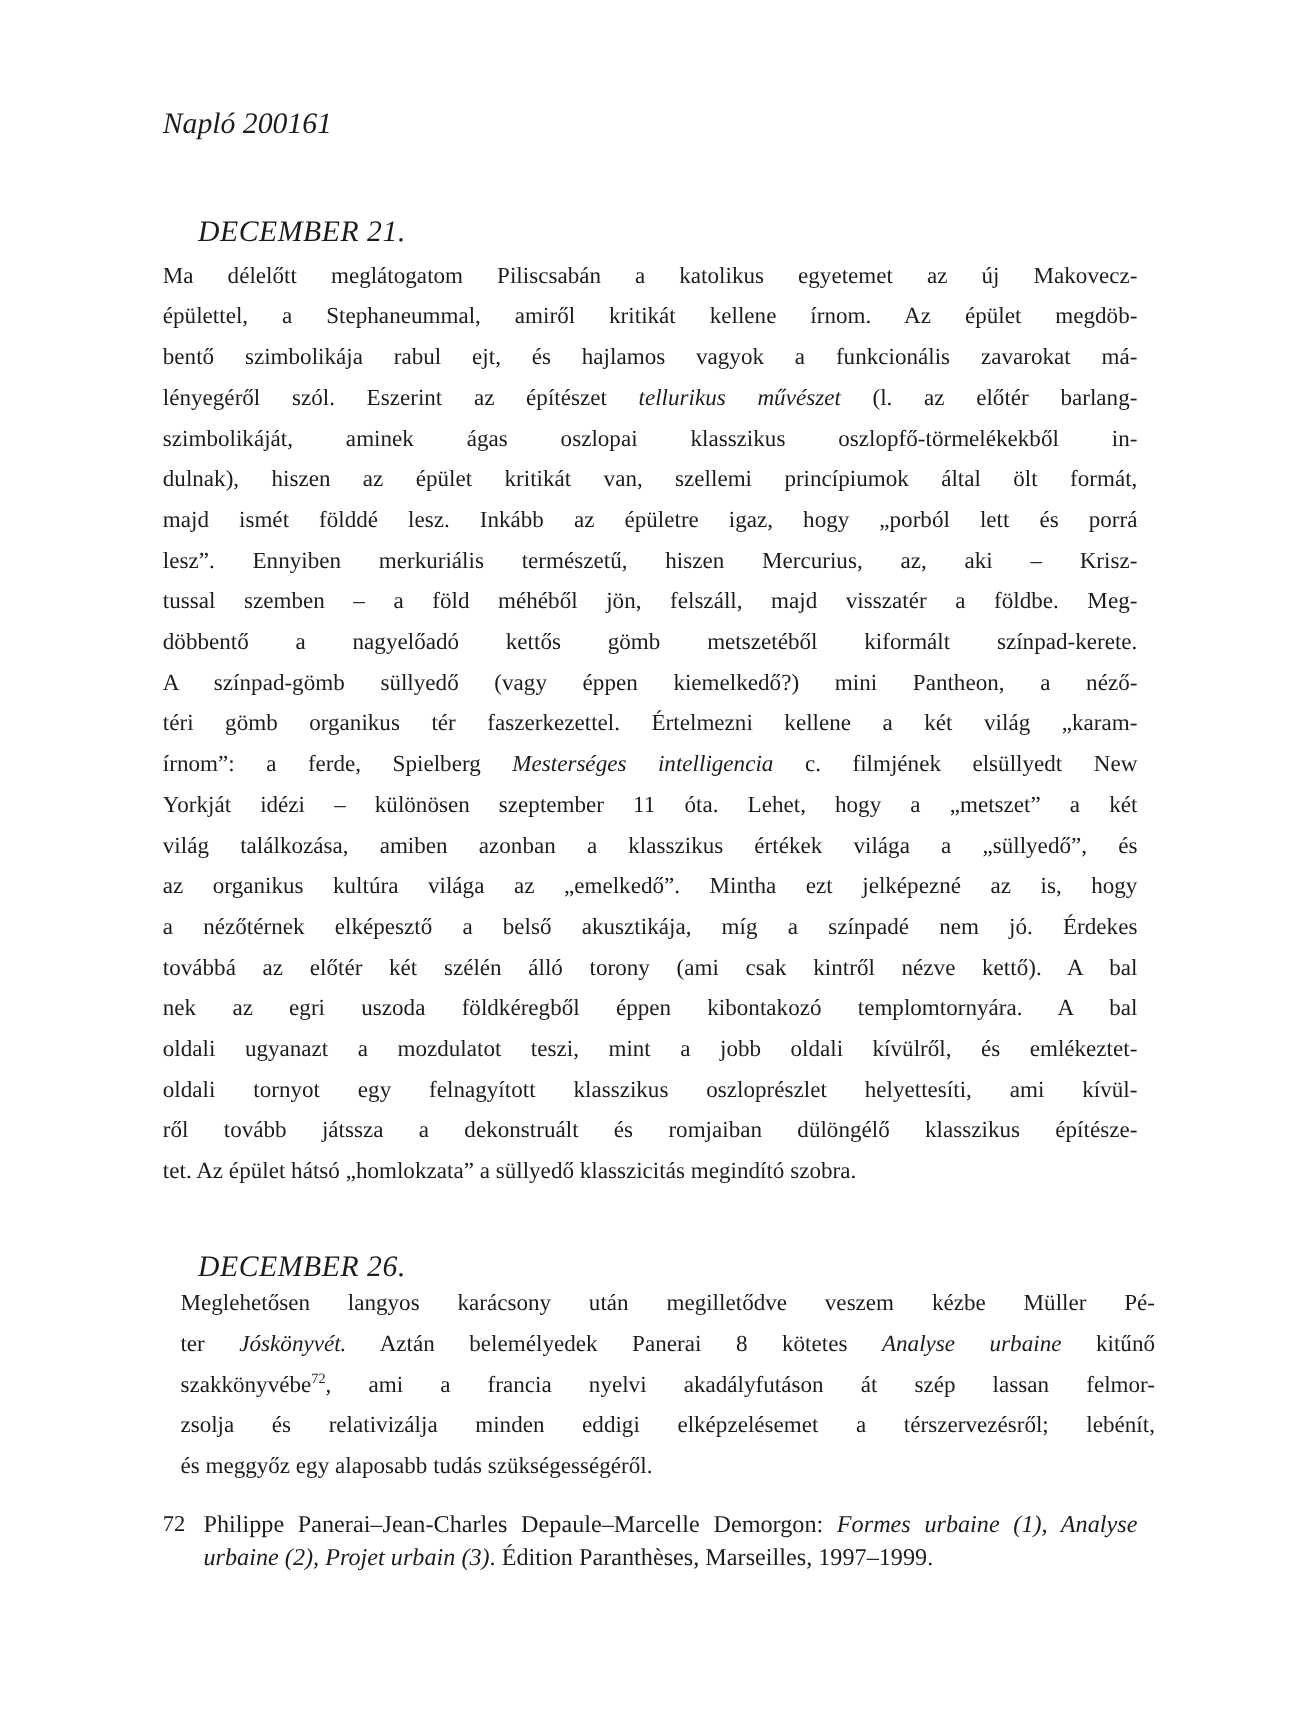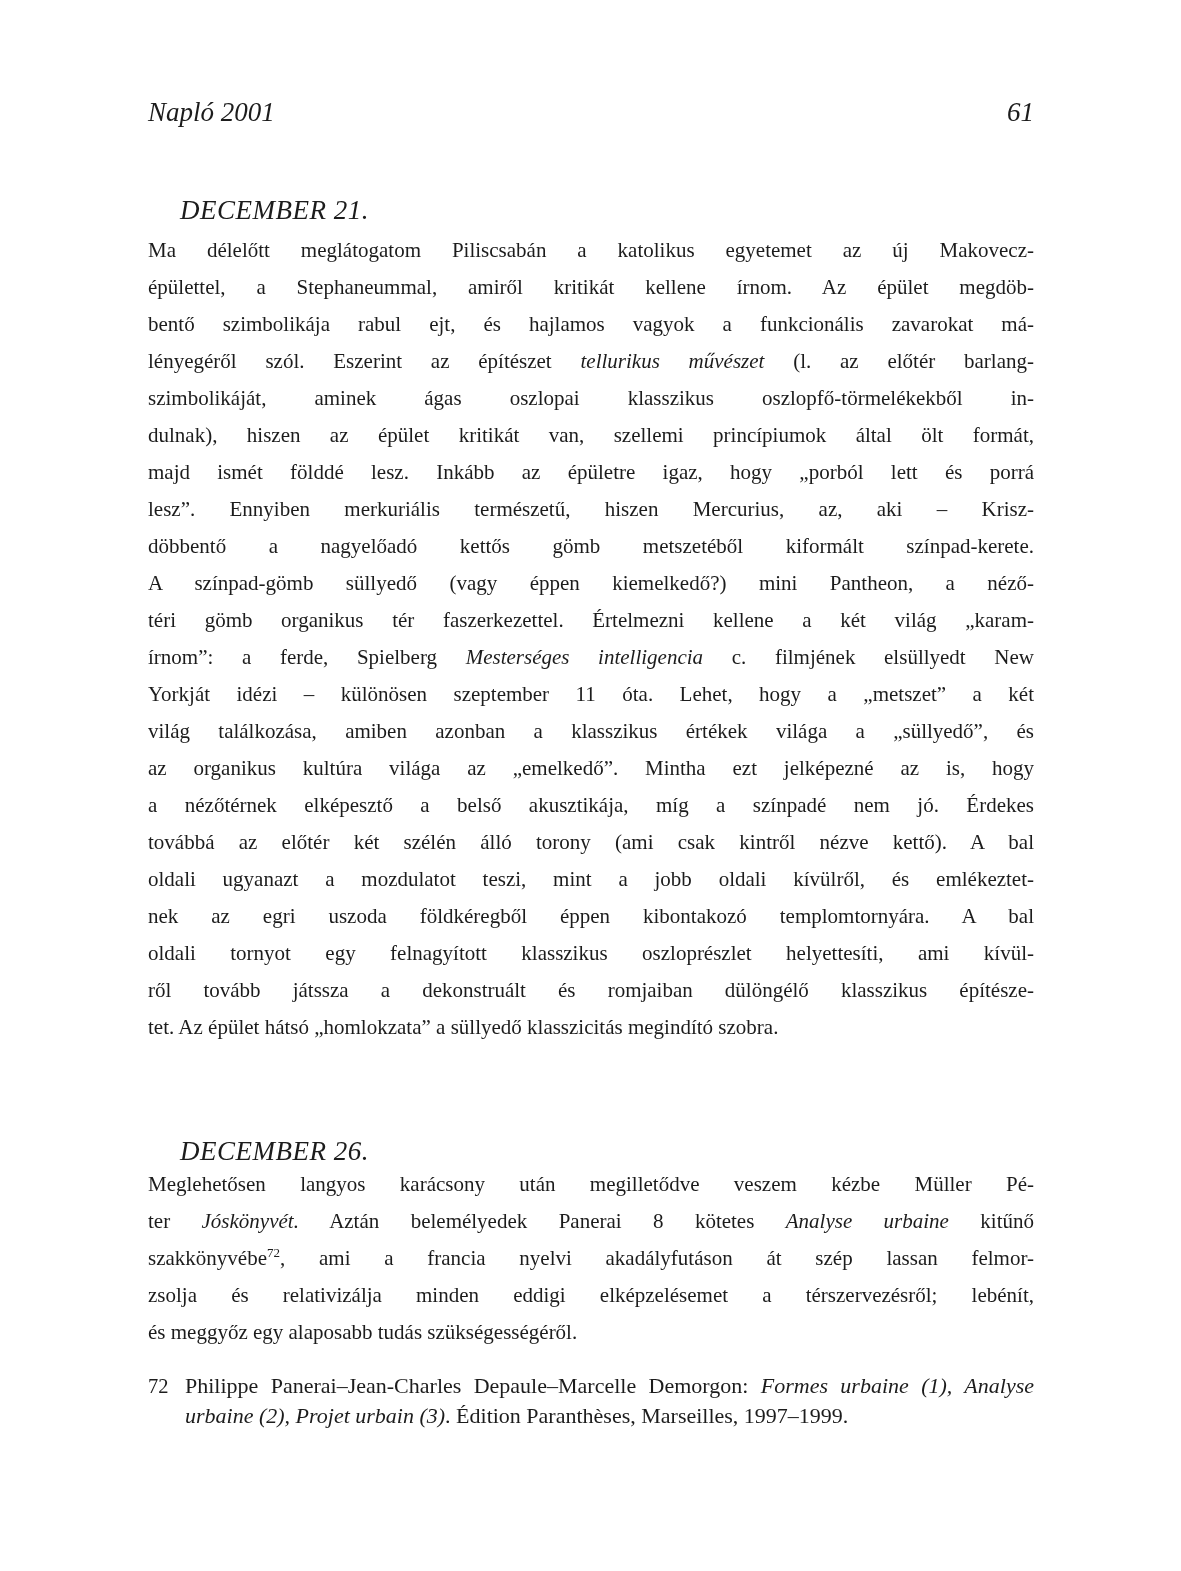--- a/index.html
+++ b/index.html
@@ -15,35 +15,35 @@
     background: #ffffff;
     overflow: hidden;
   }
   .content {
     position: absolute;
     left: 148px; width: 886px; top: 0; height: 100%;
   }
   .running-header {
     position: absolute; top: 94px; left: 0; right: 0;
     height: 36px; line-height: 36px;
-    display: flex; justify-content: space-between;
+    display: flex; 
     font-style: italic; font-size: 27px;
   }
   .entry-heading {
     position: absolute; left: 0;
     height: 40px; line-height: 40px;
     font-style: italic; font-size: 27px;
     letter-spacing: 0.5px;
     margin-left: 32px;
   }
   #heading-dec21 { top: 190px; }
   #heading-dec26 { top: 1131px; }
   .paragraph { position: absolute; left: 0; width: 886px; }
   #para-dec21 { top: 232px; }
-  #para-dec26 { top: 1166px; }
+  #para-dec26 { top: 1166px; margin-left: 16px; }
   .line {
     height: 37px; line-height: 37px;
     font-size: 21px;
     text-align: justify;
     text-align-last: justify;
     text-justify: inter-word;
   }
   .line.last { text-align-last: left; }
   .it { font-style: italic; }
   sup.fnref {
@@ -80,31 +80,32 @@
 
     <div class="paragraph" id="para-dec21">
         <div class="line"><span>Ma délelőtt meglátogatom Piliscsabán a katolikus egyetemet az új Makovecz-</span></div>
         <div class="line"><span>épülettel, a Stephaneummal, amiről kritikát kellene írnom. Az épület megdöb-</span></div>
         <div class="line"><span>bentő szimbolikája rabul ejt, és hajlamos vagyok a funkcionális zavarokat má-</span></div>
         <div class="line"><span>lényegéről szól. Eszerint az építészet </span><span class="it">tellurikus művészet</span><span> (l. az előtér barlang-</span></div>
         <div class="line"><span>szimbolikáját, aminek ágas oszlopai klasszikus oszlopfő-törmelékekből in-</span></div>
         <div class="line"><span>dulnak), hiszen az épület kritikát van, szellemi princípiumok által ölt formát,</span></div>
         <div class="line"><span>majd ismét földdé lesz. Inkább az épületre igaz, hogy „porból lett és porrá</span></div>
         <div class="line"><span>lesz”. Ennyiben merkuriális természetű, hiszen Mercurius, az, aki – Krisz-</span></div>
+        <div class="line"><span>tussal szemben – a föld méhéből jön, felszáll, majd visszatér a földbe. Meg-</span></div>
         <div class="line"><span>döbbentő a nagyelőadó kettős gömb metszetéből kiformált színpad-kerete.</span></div>
         <div class="line"><span>A színpad-gömb süllyedő (vagy éppen kiemelkedő?) mini Pantheon, a néző-</span></div>
         <div class="line"><span>téri gömb organikus tér faszerkezettel. Értelmezni kellene a két világ „karam-</span></div>
         <div class="line"><span>írnom”: a ferde, Spielberg </span><span class="it">Mesterséges intelligencia</span><span> c. filmjének elsüllyedt New</span></div>
         <div class="line"><span>Yorkját idézi – különösen szeptember 11 óta. Lehet, hogy a „metszet” a két</span></div>
         <div class="line"><span>világ találkozása, amiben azonban a klasszikus értékek világa a „süllyedő”, és</span></div>
         <div class="line"><span>az organikus kultúra világa az „emelkedő”. Mintha ezt jelképezné az is, hogy</span></div>
         <div class="line"><span>a nézőtérnek elképesztő a belső akusztikája, míg a színpadé nem jó. Érdekes</span></div>
         <div class="line"><span>továbbá az előtér két szélén álló torony (ami csak kintről nézve kettő). A bal</span></div>
+        <div class="line"><span>nek az egri uszoda földkéregből éppen kibontakozó templomtornyára. A bal</span></div>
         <div class="line"><span>oldali ugyanazt a mozdulatot teszi, mint a jobb oldali kívülről, és emlékeztet-</span></div>
-        <div class="line"><span>nek az egri uszoda földkéregből éppen kibontakozó templomtornyára. A bal</span></div>
         <div class="line"><span>oldali tornyot egy felnagyított klasszikus oszloprészlet helyettesíti, ami kívül-</span></div>
         <div class="line"><span>ről tovább játssza a dekonstruált és romjaiban dülöngélő klasszikus építésze-</span></div>
         <div class="line last"><span>tet. Az épület hátsó „homlokzata” a süllyedő klasszicitás megindító szobra.</span></div>
       </div>
 
     <div class="entry-heading" id="heading-dec26">DECEMBER 26.</div>
 
     <div class="paragraph" id="para-dec26">
         <div class="line"><span>Meglehetősen langyos karácsony után megilletődve veszem kézbe Müller Pé-</span></div>
         <div class="line"><span>ter </span><span class="it">Jóskönyvét.</span><span> Aztán belemélyedek Panerai 8 kötetes </span><span class="it">Analyse urbaine</span><span> kitűnő</span></div>

